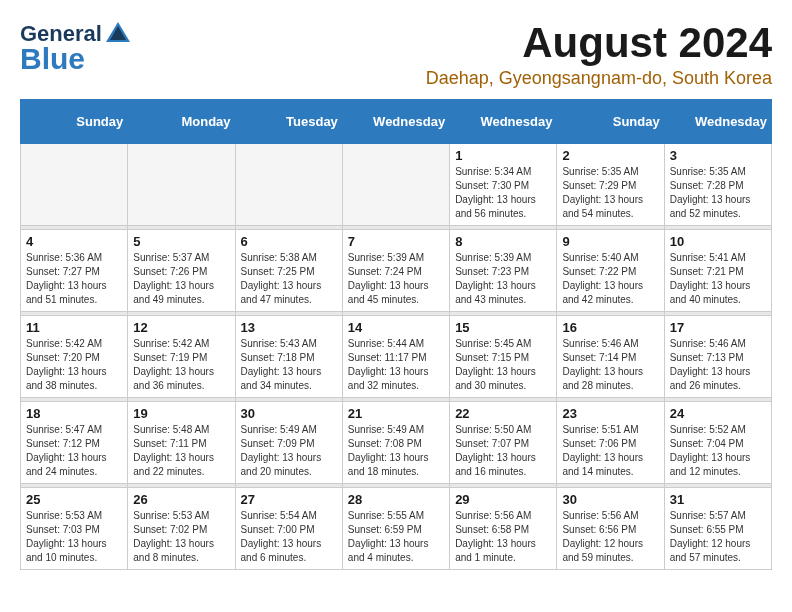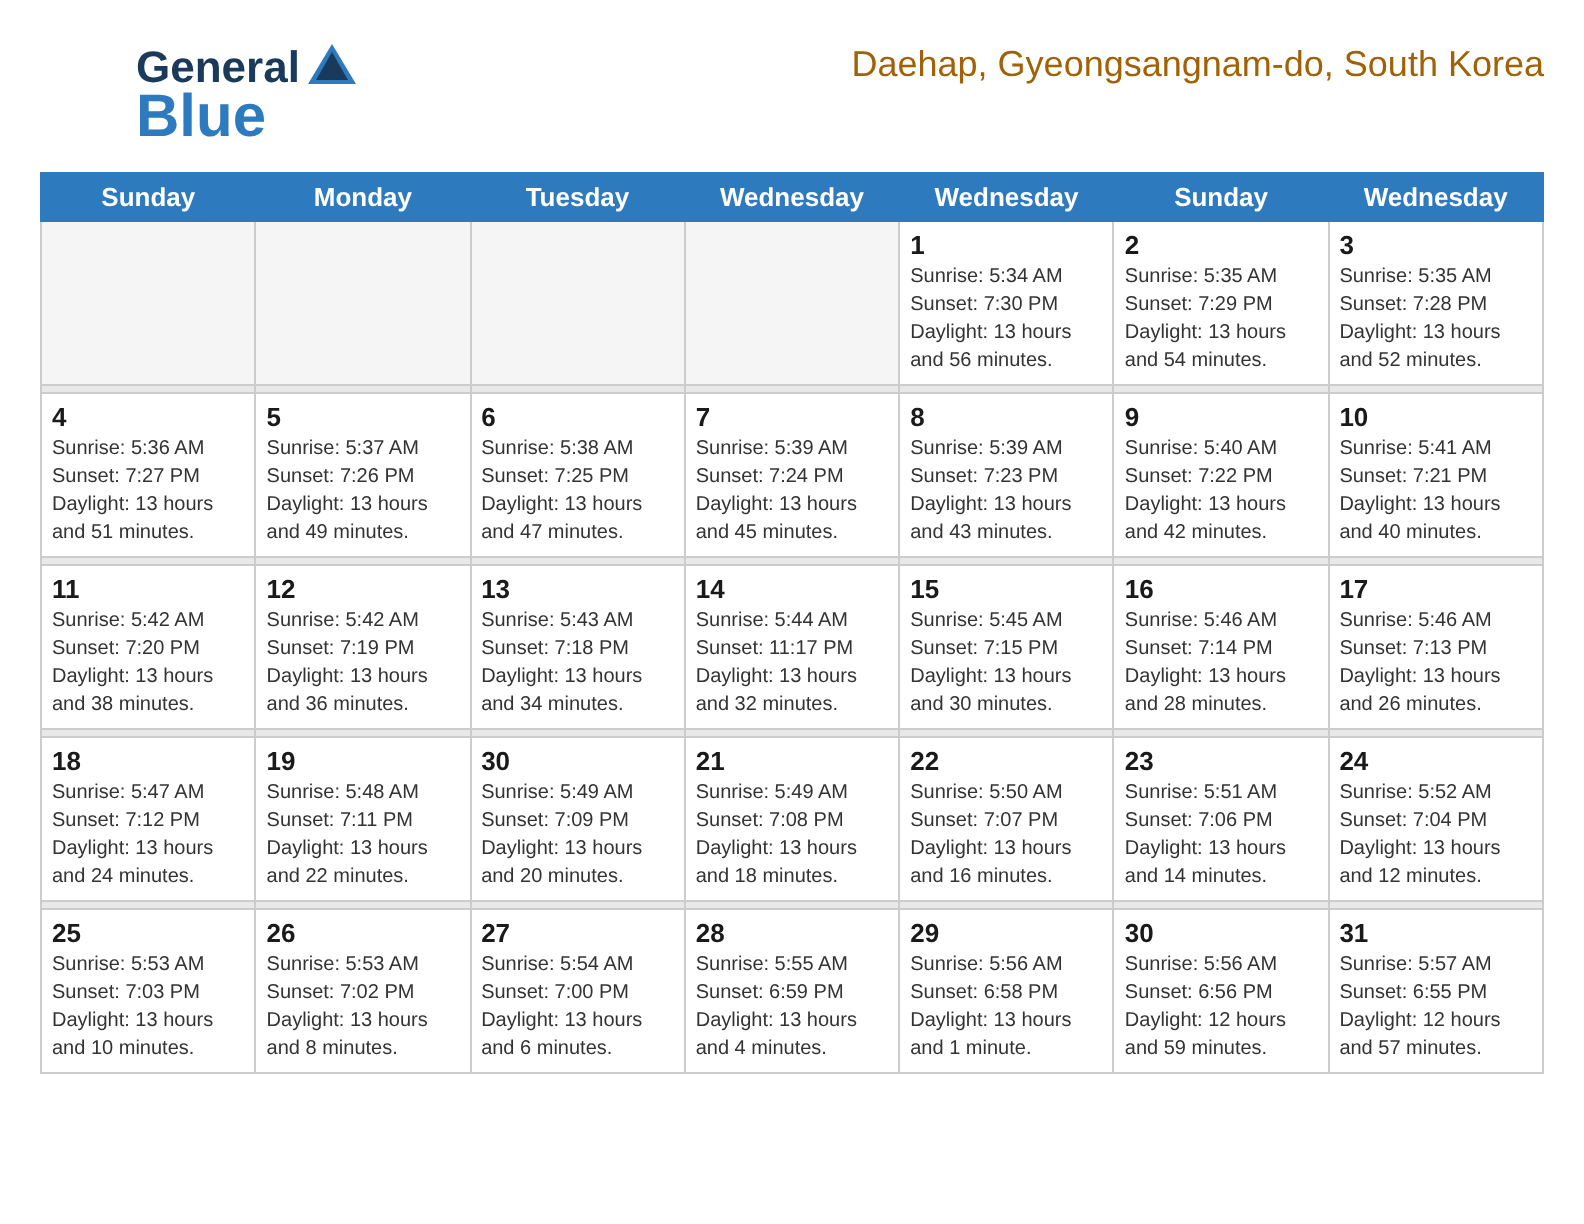--- a/index.html
+++ b/index.html
@@ -8,21 +8,20 @@
       background: #fff;
       width: 792px;
       min-height: 612px;
       padding: 20px;
     }
     .header {
       display: flex;
       align-items: flex-start;
       justify-content: space-between;
       margin-bottom: 8px;
-      margin-left: 48px;
     }
     .logo {
       display: flex;
       flex-direction: column;
       align-items: flex-start;
     }
     .logo-text {
       display: flex;
       align-items: center;
       font-size: 22px;
@@ -51,22 +50,22 @@
       width: 100%;
       border-collapse: collapse;
       border: 1px solid #ccc;
       margin-top: 10px;
     }
     .calendar th {
       background: #2e7abf;
       color: #fff;
       font-size: 13px;
       font-weight: bold;
-      padding: 4px 4px;
-      text-align: center;
+      padding: 14px 4px;
+      text-align: right;
       border: 1px solid #2e7abf;
     }
     .calendar td {
       border: 1px solid #ccc;
       vertical-align: top;
       padding: 4px 5px;
       width: calc(100%/7);
       min-height: 80px;
       background: #fff;
     }
@@ -100,20 +99,21 @@
     <div class="logo-text">
       <span class="logo-general">General</span>
       <svg class="logo-icon" viewBox="0 0 28 28">
         <polygon points="14,2 26,22 2,22" fill="#2e7abf"></polygon>
         <polygon points="14,6 22,20 6,20" fill="#1a3a5c"></polygon>
       </svg>
     </div>
     <div style="font-size:30px;font-weight:bold;color:#2e7abf;margin-top:-6px;">Blue</div>
   </div>
   <div class="title-block">
+    <div class="month-year">August 2024</div>
     <div class="location">Daehap, Gyeongsangnam-do, South Korea</div>
   </div>
 </div>
 
 <table class="calendar">
   <thead>
     <tr>
     <th>Sunday</th>
         <th>Monday</th>
         <th>Tuesday</th>

